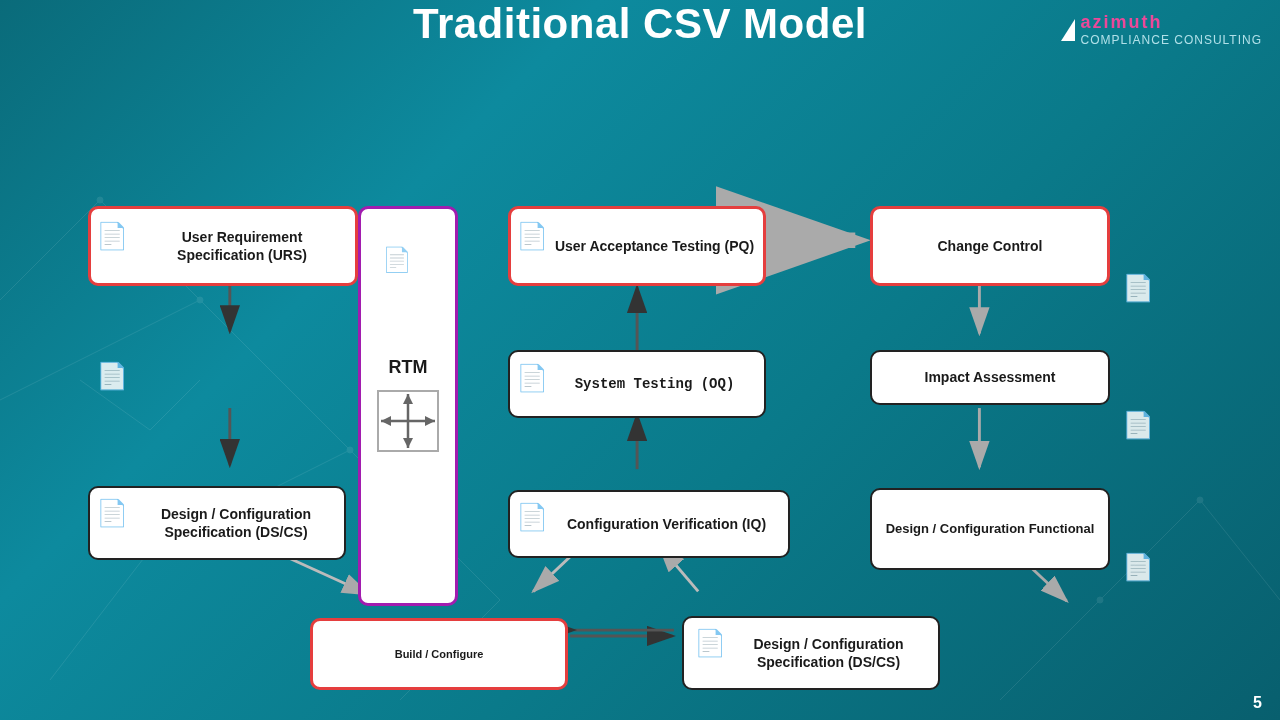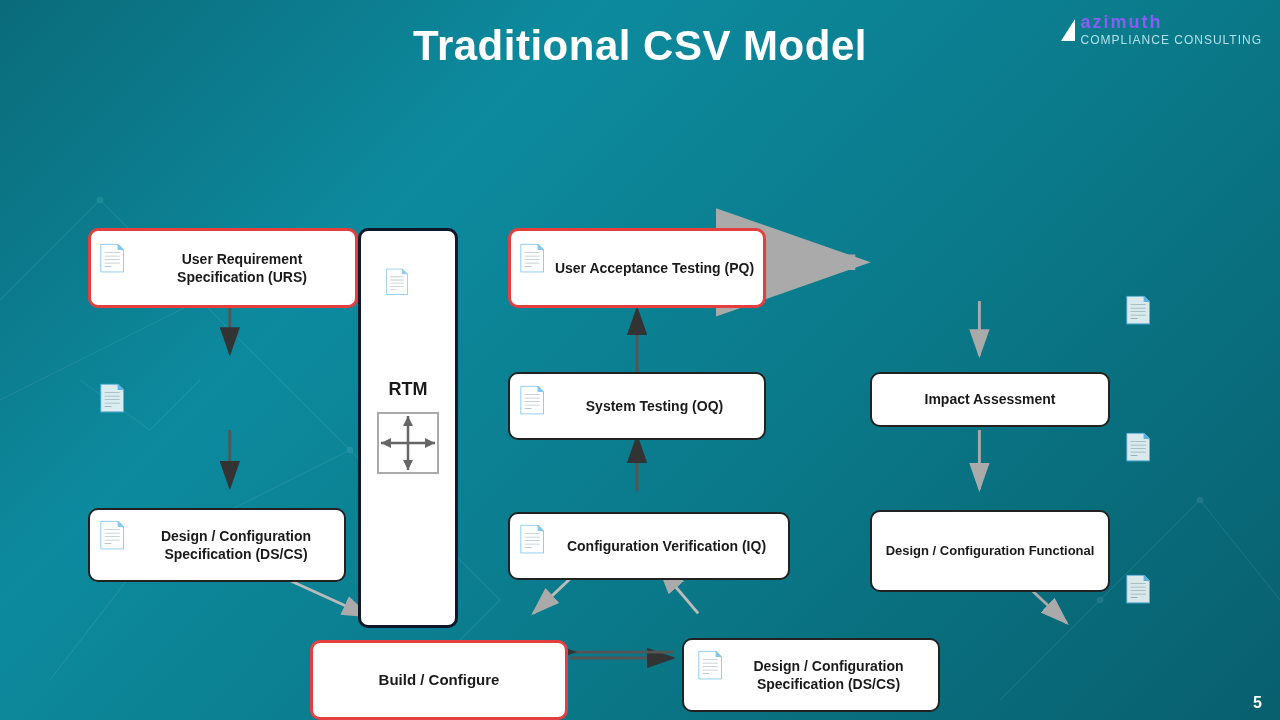--- a/index.html
+++ b/index.html
@@ -18,21 +18,20 @@
       inset: 0;
       opacity: 0.15;
       pointer-events: none;
     }
 
     .slide-title {
       text-align: center;
       color: white;
       font-size: 42px;
       font-weight: bold;
-      padding-top: 22px;
       padding-bottom: 10px;
       letter-spacing: 0.5px;
     }
 
     .diagram-area {
       position: relative;
       width: 100%;
       height: 640px;
     }
 
@@ -59,21 +58,21 @@
     .box-black-border {
       background: white;
       border: 2.5px solid #222;
       color: #1a1a1a;
     }
 
     
     .rtm-box {
       position: absolute;
       background: white;
-      border: 3px solid #0f172a;
+      border: 3px solid #a21caf;
       border-radius: 10px;
       display: flex;
       flex-direction: column;
       align-items: center;
       justify-content: center;
       left: 358px;
       top: 148px;
       width: 100px;
       height: 400px;
     }
@@ -104,21 +103,21 @@
     .logo-area {
       position: absolute;
       top: 12px;
       right: 18px;
       display: flex;
       align-items: center;
       gap: 6px;
     }
 
     .logo-text {
-      color: #8b5cf6;
+      color: #ec4899;
       font-size: 18px;
       font-weight: bold;
       letter-spacing: 2px;
     }
 
     .logo-sub {
       color: #b0e0e8;
       font-size: 12px;
       letter-spacing: 1px;
     }
@@ -244,37 +243,40 @@
       <polygon points="8,35 18,30 18,40" fill="#666"></polygon>
       <polygon points="62,35 52,30 52,40" fill="#666"></polygon>
     </svg>
   </div>
 
   <div class="box box-red-border" style="left:508px; top:148px; width:258px; height:80px;">
     <span style="margin-left:35px;">User Acceptance Testing (PQ)</span>
   </div>
 
   <div class="box box-black-border" style="left:508px; top:292px; width:258px; height:68px;">
-    <span style="margin-left:35px;">System Testing (OQ)</span>
+    <span style="margin-left:35px;font-family:Liberation Mono, monospace;">System Testing (OQ)</span>
   </div>
 
   <div class="box box-black-border" style="left:508px; top:432px; width:282px; height:68px;">
     <span style="margin-left:35px;">Configuration Verification (IQ)</span>
   </div>
 
+  <div class="box box-red-border" style="left:870px; top:148px; width:240px; height:80px;">
+    <span>Change Control</span>
+  </div>
 
   <div class="box box-black-border" style="left:870px; top:292px; width:240px; height:55px;">
     <span>Impact Assessment</span>
   </div>
 
   <div class="box box-black-border" style="left:870px; top:430px; width:240px; height:82px; font-size:13px;">
     <span>Design / Configuration Functional</span>
   </div>
 
-  <div class="box box-red-border" style="left:310px; top:560px; width:258px; height:80px; font-size:15px;">
+  <div class="box box-red-border" style="left:310px; top:560px; width:258px; height:72px; font-size:11px;">
     <span>Build / Configure</span>
   </div>
 
   <div class="box box-black-border" style="left:682px; top:558px; width:258px; height:74px;">
     <span style="margin-left:35px;">Design / Configuration Specification (DS/CS)</span>
   </div>
 
   <div style="position:absolute; left:96px; top:163px; font-size:26px; opacity:0.85;">📄</div>
 
   <div style="position:absolute; left:96px; top:303px; font-size:26px; opacity:0.85;">📄</div>

